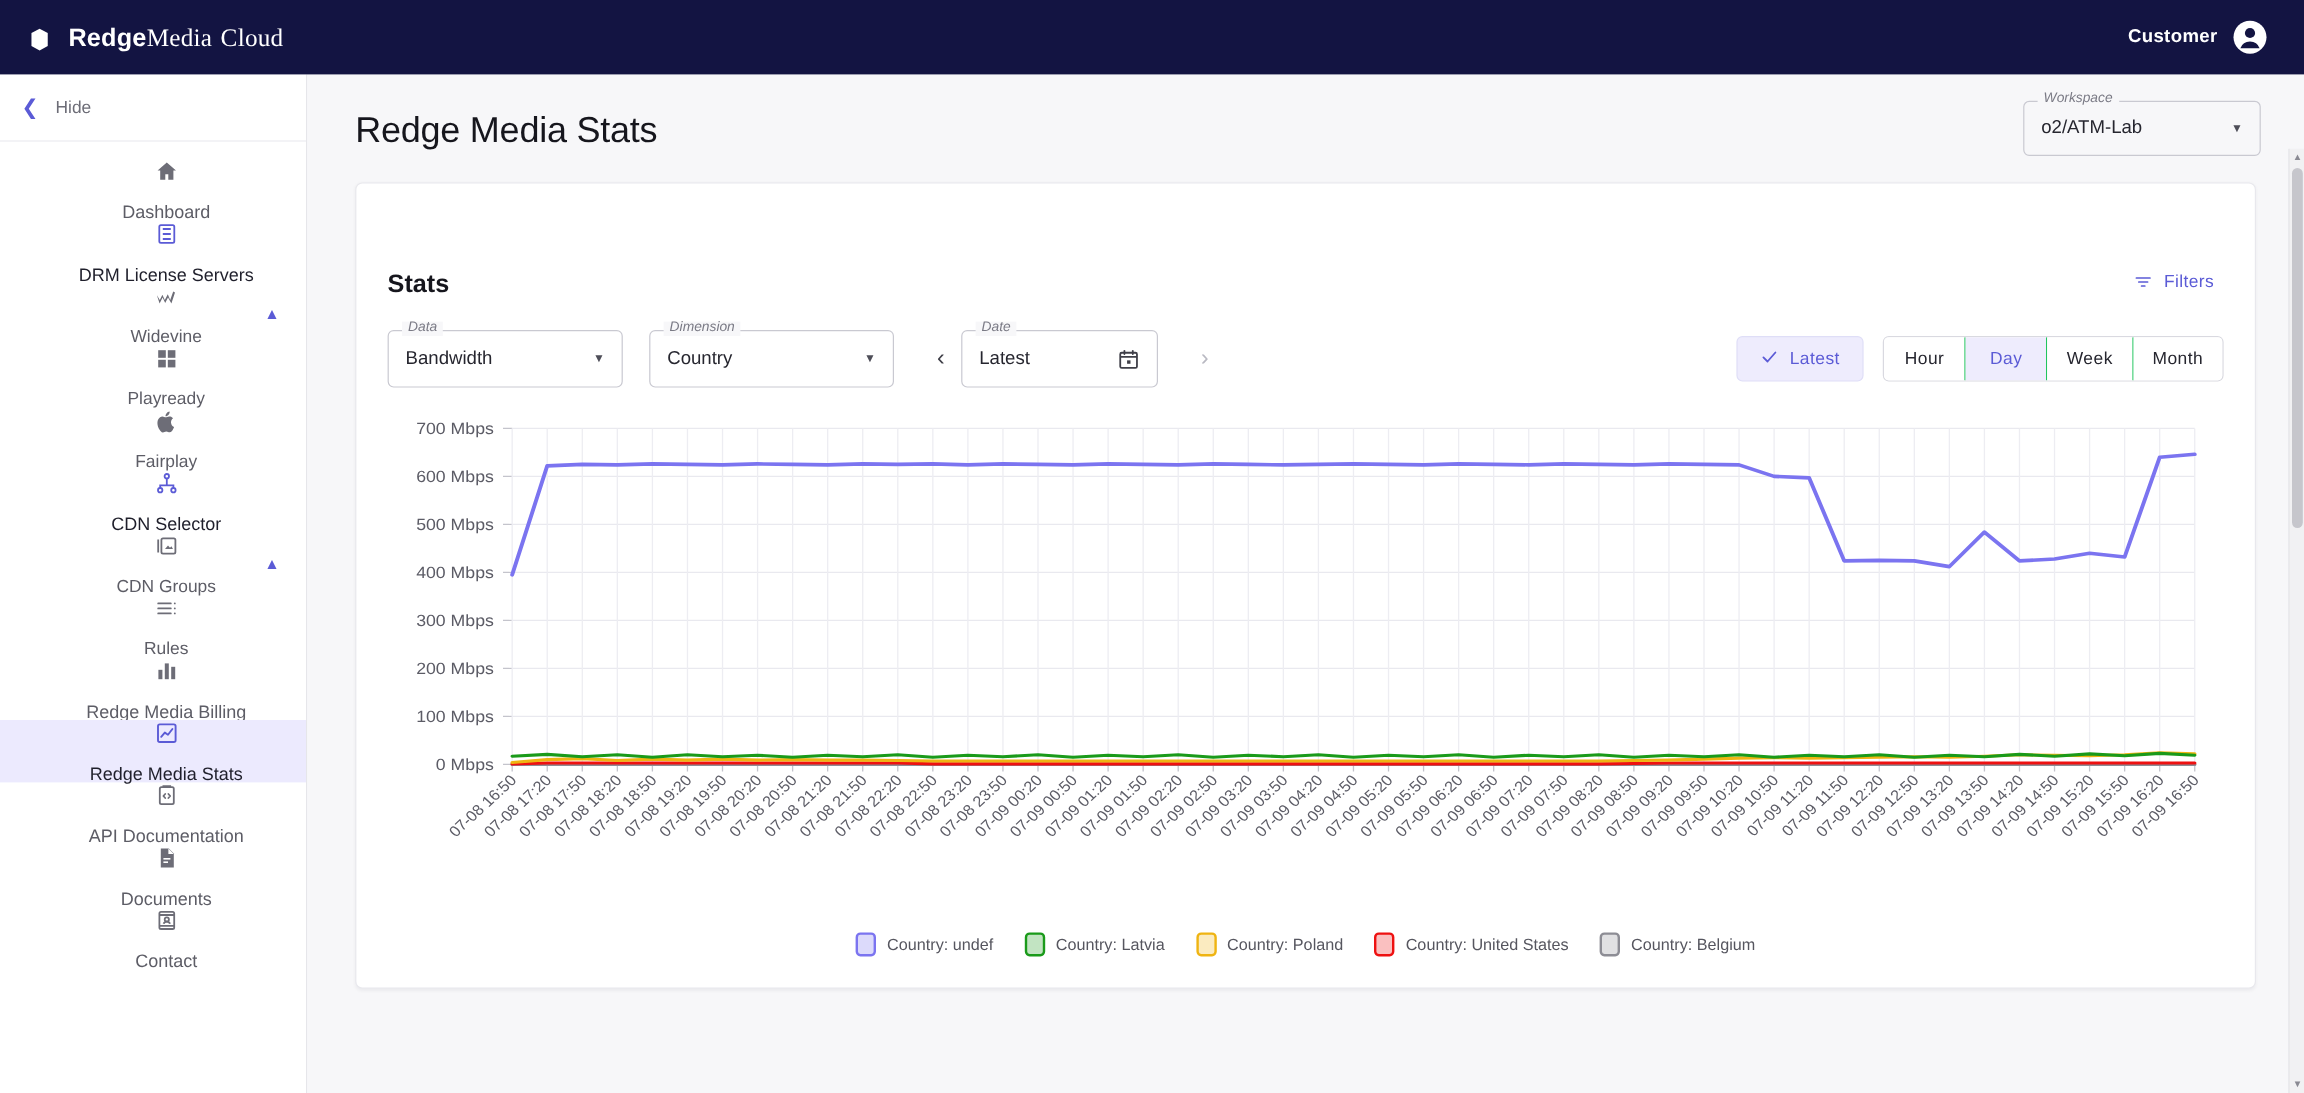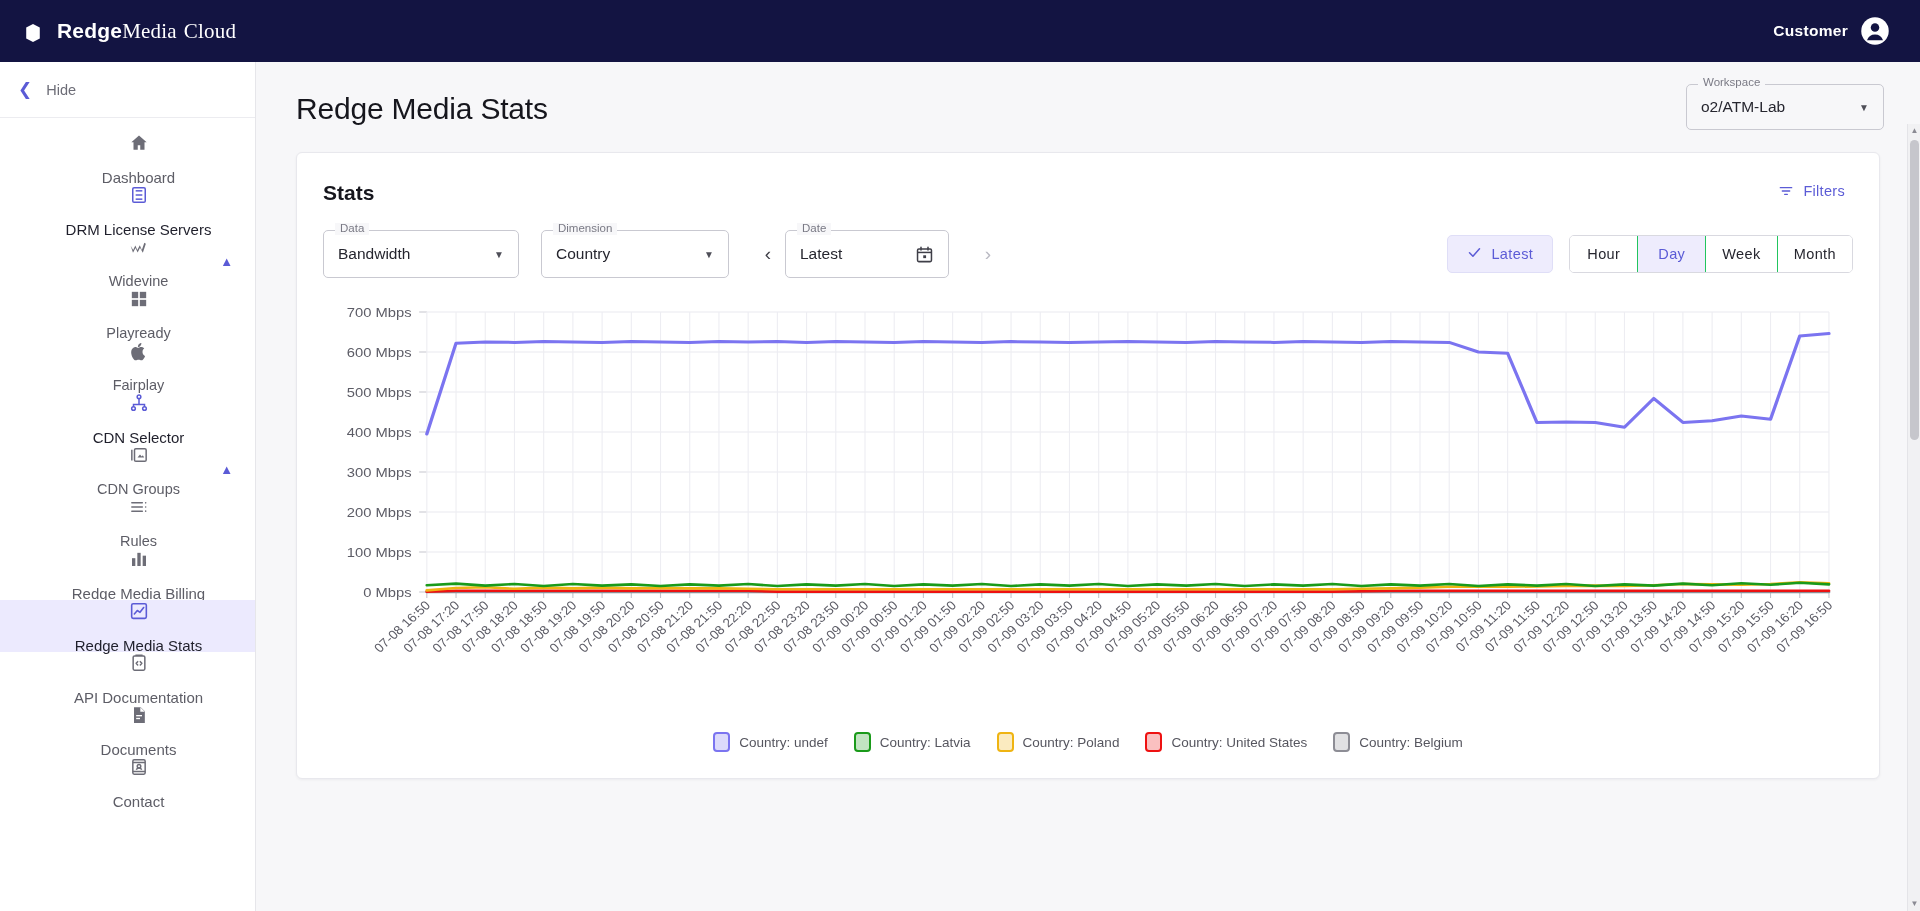--- a/index.html
+++ b/index.html
@@ -71,47 +71,47 @@
 
   
   .ws-wrap { position: absolute; right: 36px; top: 22px; }
   .outlined {
     position: relative; border: 1px solid #c9c9d1; border-radius: 5px;
     background: transparent; height: 46px; display: flex; align-items: center;
     padding: 0 14px; cursor: pointer;
   }
   .outlined .legend {
     position: absolute; top: -8px; left: 11px; background: #f7f7f9;
-    padding: 0 5px; font-size: 11.5px; color: #7a7a85; line-height: 1;
+    padding: 0 5px; font-size: 11.5px; color: #7a7a85; line-height: 1; font-style: italic;
   }
   .outlined .val { font-size: 15.5px; color: #26262f; white-space: nowrap; }
   .outlined .caret { margin-left: auto; padding-left: 22px; color: #4e4e58; font-size: 10px; }
   .ws-wrap .outlined { width: 198px; }
 
   
   .card {
     margin-top: 26px;
     background: #fff; border: 1px solid #e8e8ed; border-radius: 6px;
     box-shadow: 0 1px 3px rgba(20,20,40,.05);
     padding: 24px 26px 26px 26px;
     position: relative;
   }
-  .card-head { display: flex; align-items: center; }
+  .card-head { display: flex; align-items: center; margin-top: 44px; }
   .card-title { font-size: 21px; color: #16161d; }
   .filters-btn {
     margin-left: auto; display: flex; gap: 9px;
     color: #5b5bd6; font-size: 14.5px; cursor: pointer; letter-spacing: .3px;
     padding: 6px 8px; border-radius: 4px;
   }
 
   .controls { margin-top: 22px; display: flex; align-items: center; }
   .ctl { position: relative; margin-right: 22px; }
   .ctl .outlined { height: 48px; }
   .ctl.data .outlined { width: 196px; }
-  .ctl.dim .outlined { width: 188px; }
+  .ctl.dim .outlined { width: 204px; }
   .ctl.date .outlined { width: 164px; }
   .arrow-btn {
     width: 34px; height: 34px; display: flex; align-items: center; justify-content: center;
     color: #3f3f48; font-size: 19px; cursor: pointer; user-select: none;
     background: none; border: none;
   }
   .arrow-btn.dim { color: #b9b9c2; }
   .cal-ico { margin-left: auto; display: flex; align-items: center; }
 
   .range-group { margin-left: auto; display: flex; align-items: center; gap: 16px; }

